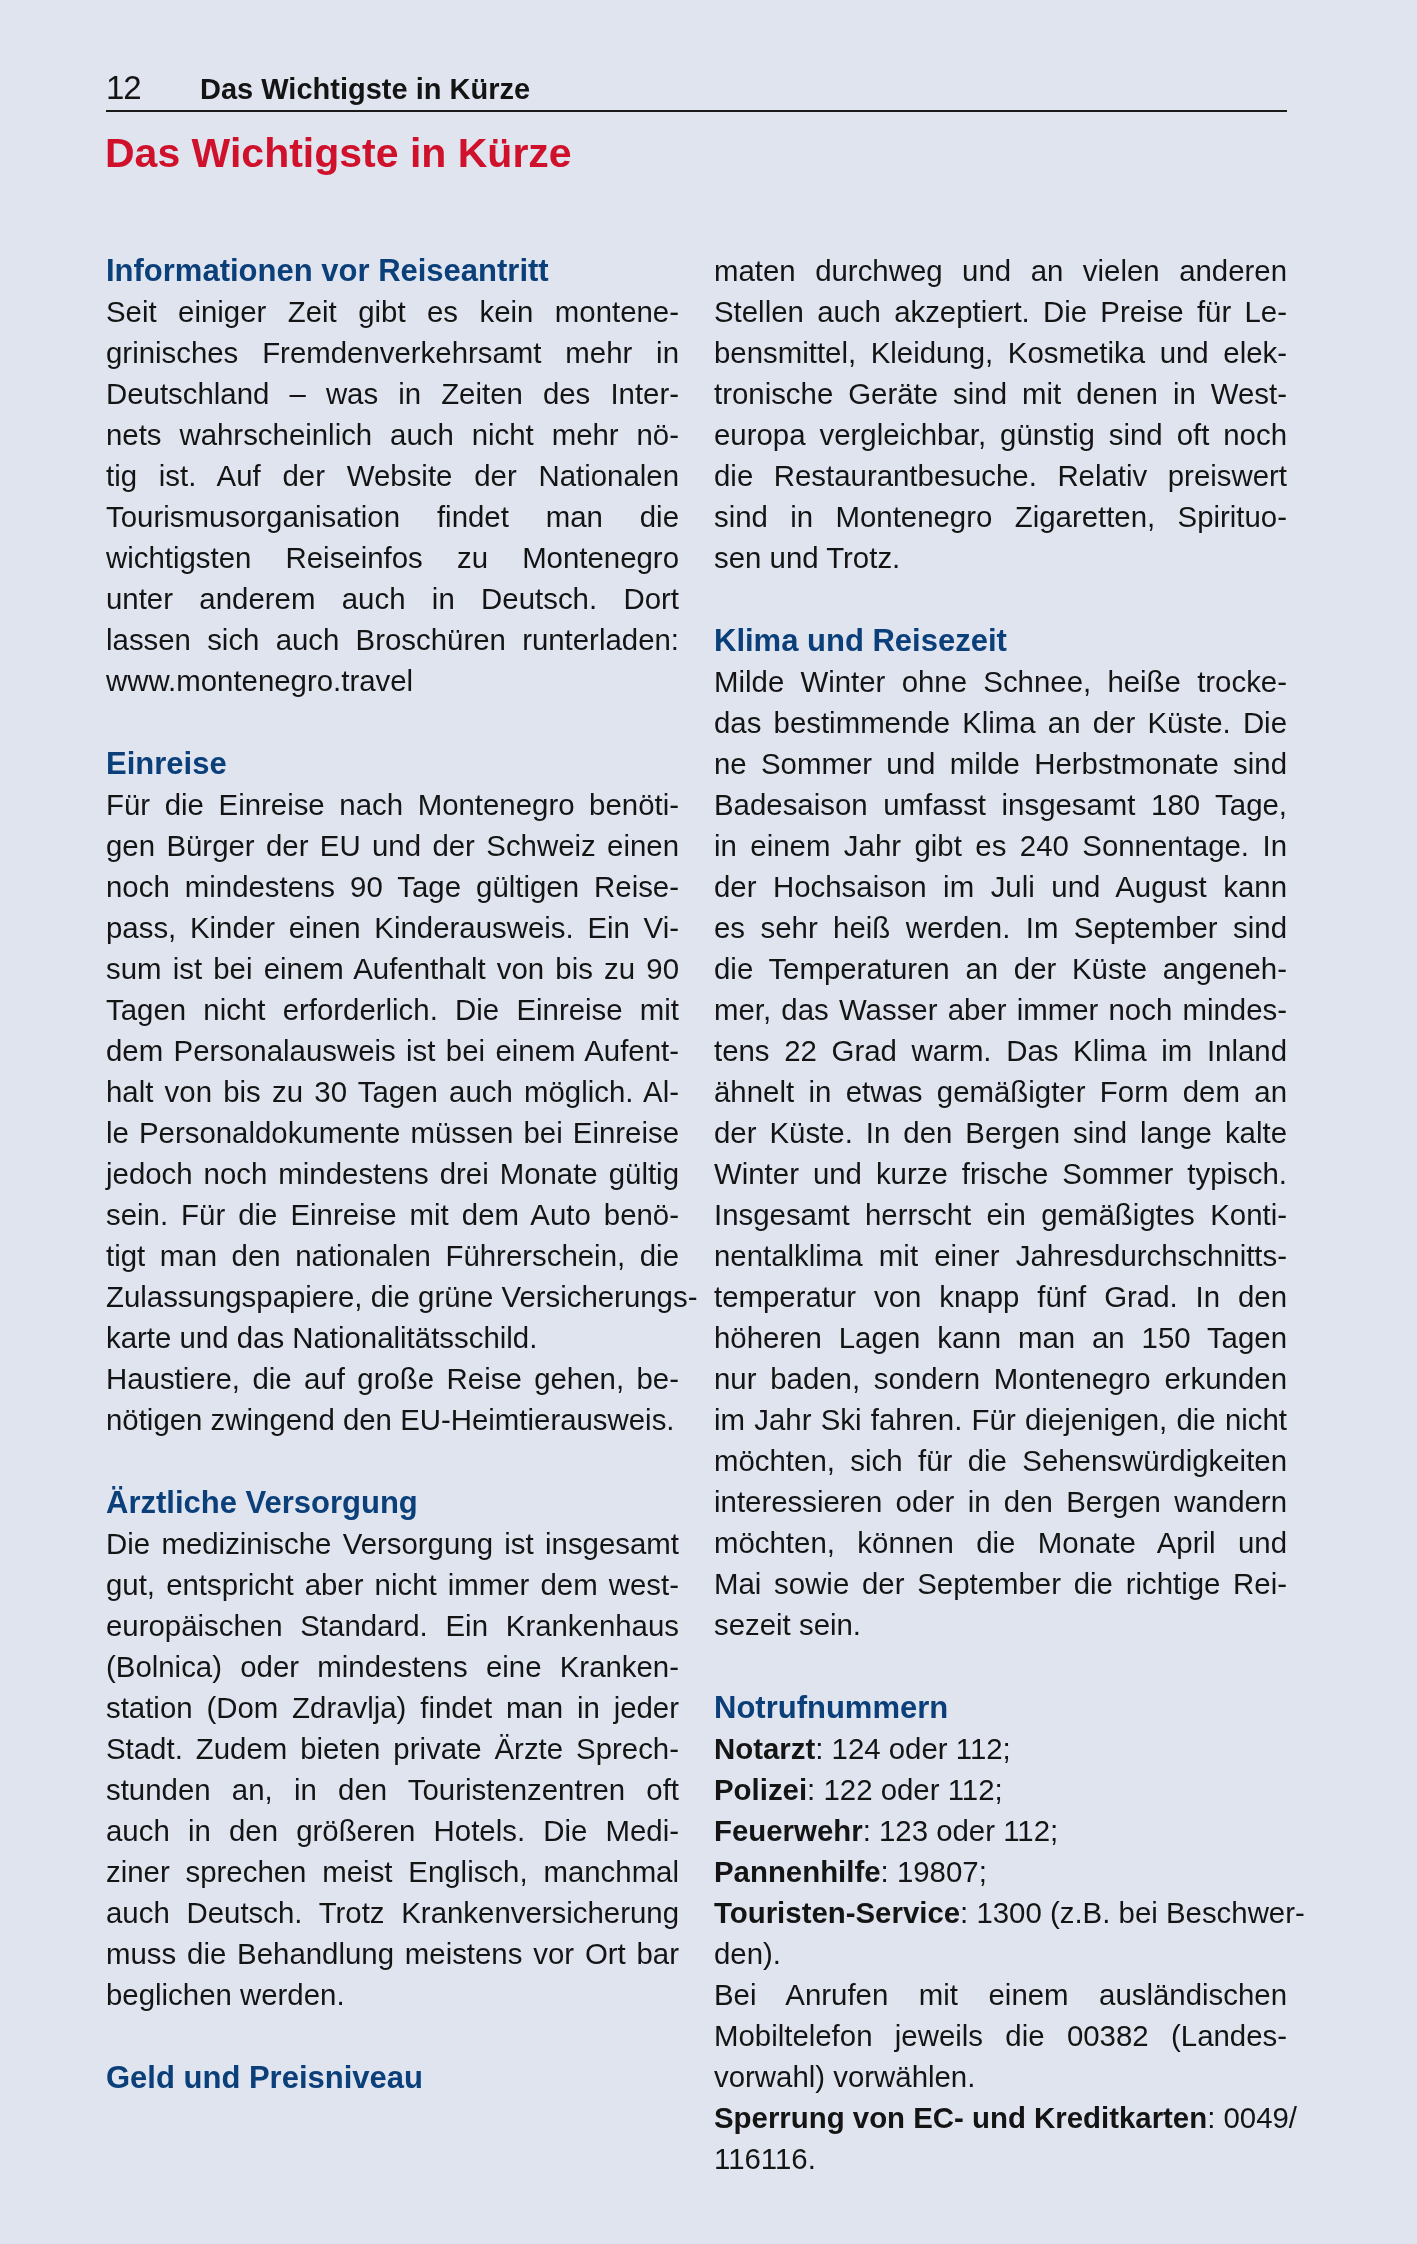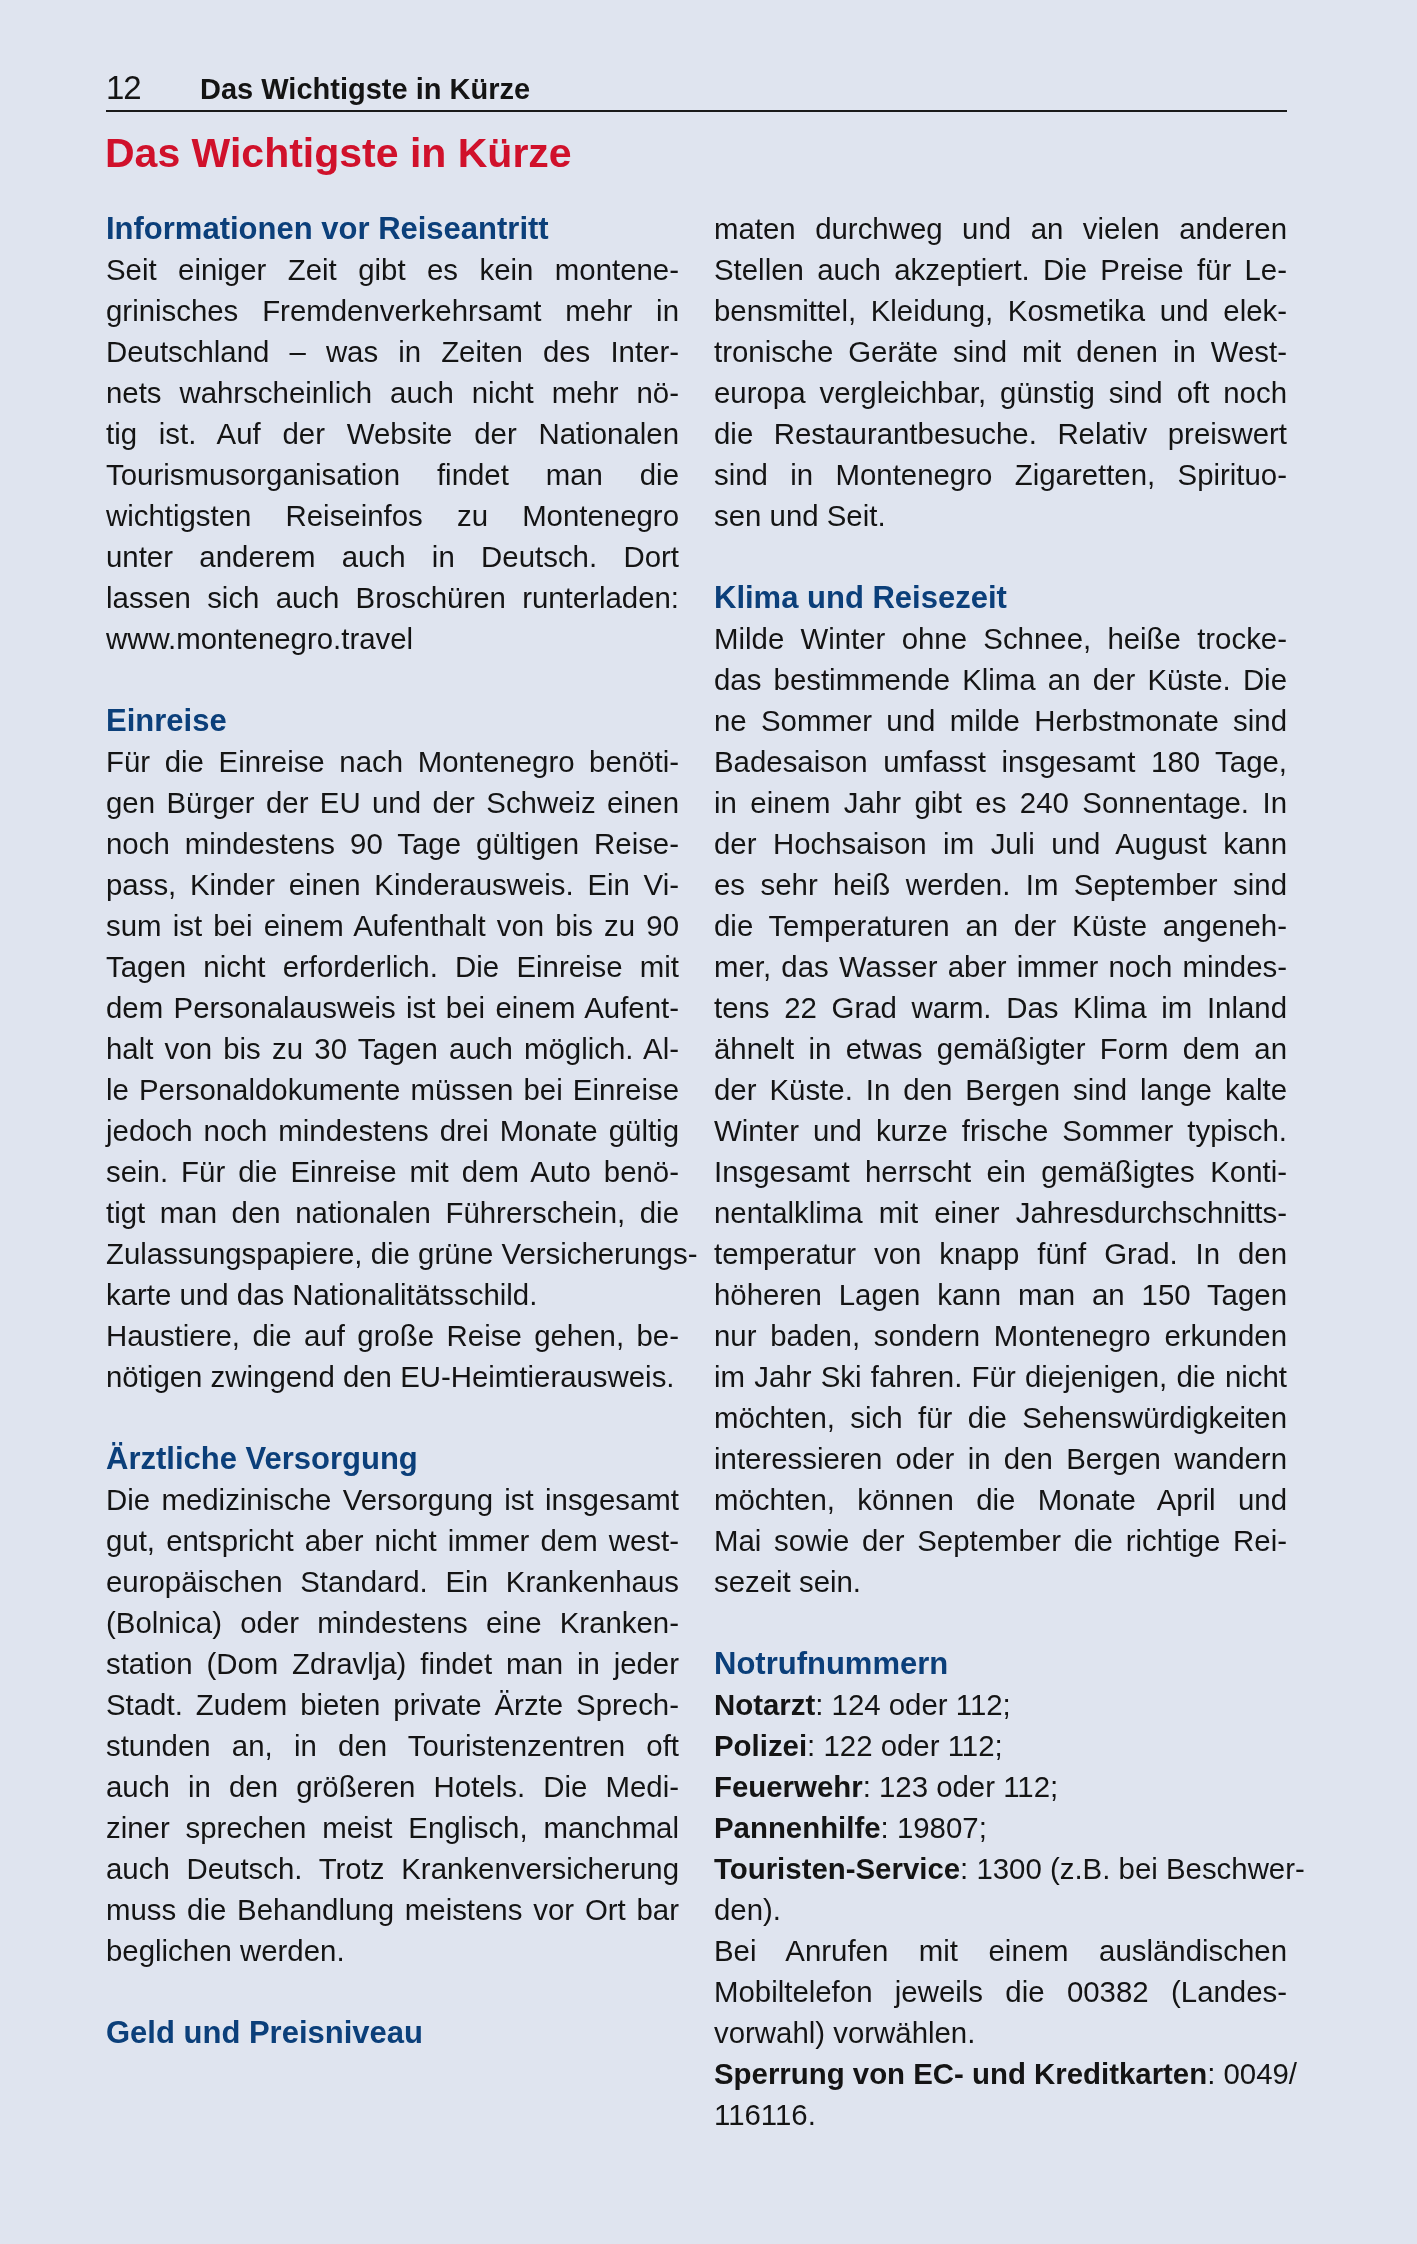--- a/index.html
+++ b/index.html
@@ -54,20 +54,21 @@
       position: absolute;
       top: 208px;
       width: 573px;
       font-size: 29.4px;
       line-height: 41px;
     }
     .col-left { left: 106px; }
     .col-right { left: 714px; }
     .section {
       margin-bottom: 41px;
+      margin-top: 42px;
     }
     .section-heading {
       margin: 0;
       font-size: 31px;
       line-height: 41px;
       font-weight: bold;
       color: #0b3f7a;
     }
     .para {
       margin: 0;
@@ -165,21 +166,21 @@
 
   <div class="section">
     <div class="para">
       <span class="line">maten durchweg und an vielen anderen</span>
       <span class="line">Stellen auch akzeptiert. Die Preise für Le-</span>
       <span class="line">bensmittel, Kleidung, Kosmetika und elek-</span>
       <span class="line">tronische Geräte sind mit denen in West-</span>
       <span class="line">europa vergleichbar, günstig sind oft noch</span>
       <span class="line">die Restaurantbesuche. Relativ preiswert</span>
       <span class="line">sind in Montenegro Zigaretten, Spirituo-</span>
-      <span class="line end">sen und Seit.</span>
+      <span class="line end">sen und Trotz.</span>
     </div>
   </div>
 
   <div class="section">
     <h2 class="section-heading">Klima und Reisezeit</h2>
     <div class="para">
       <span class="line">Milde Winter ohne Schnee, heiße trocke-</span>
       <span class="line">das bestimmende Klima an der Küste. Die</span>
       <span class="line">ne Sommer und milde Herbstmonate sind</span>
       <span class="line">Badesaison umfasst insgesamt 180 Tage,</span>

